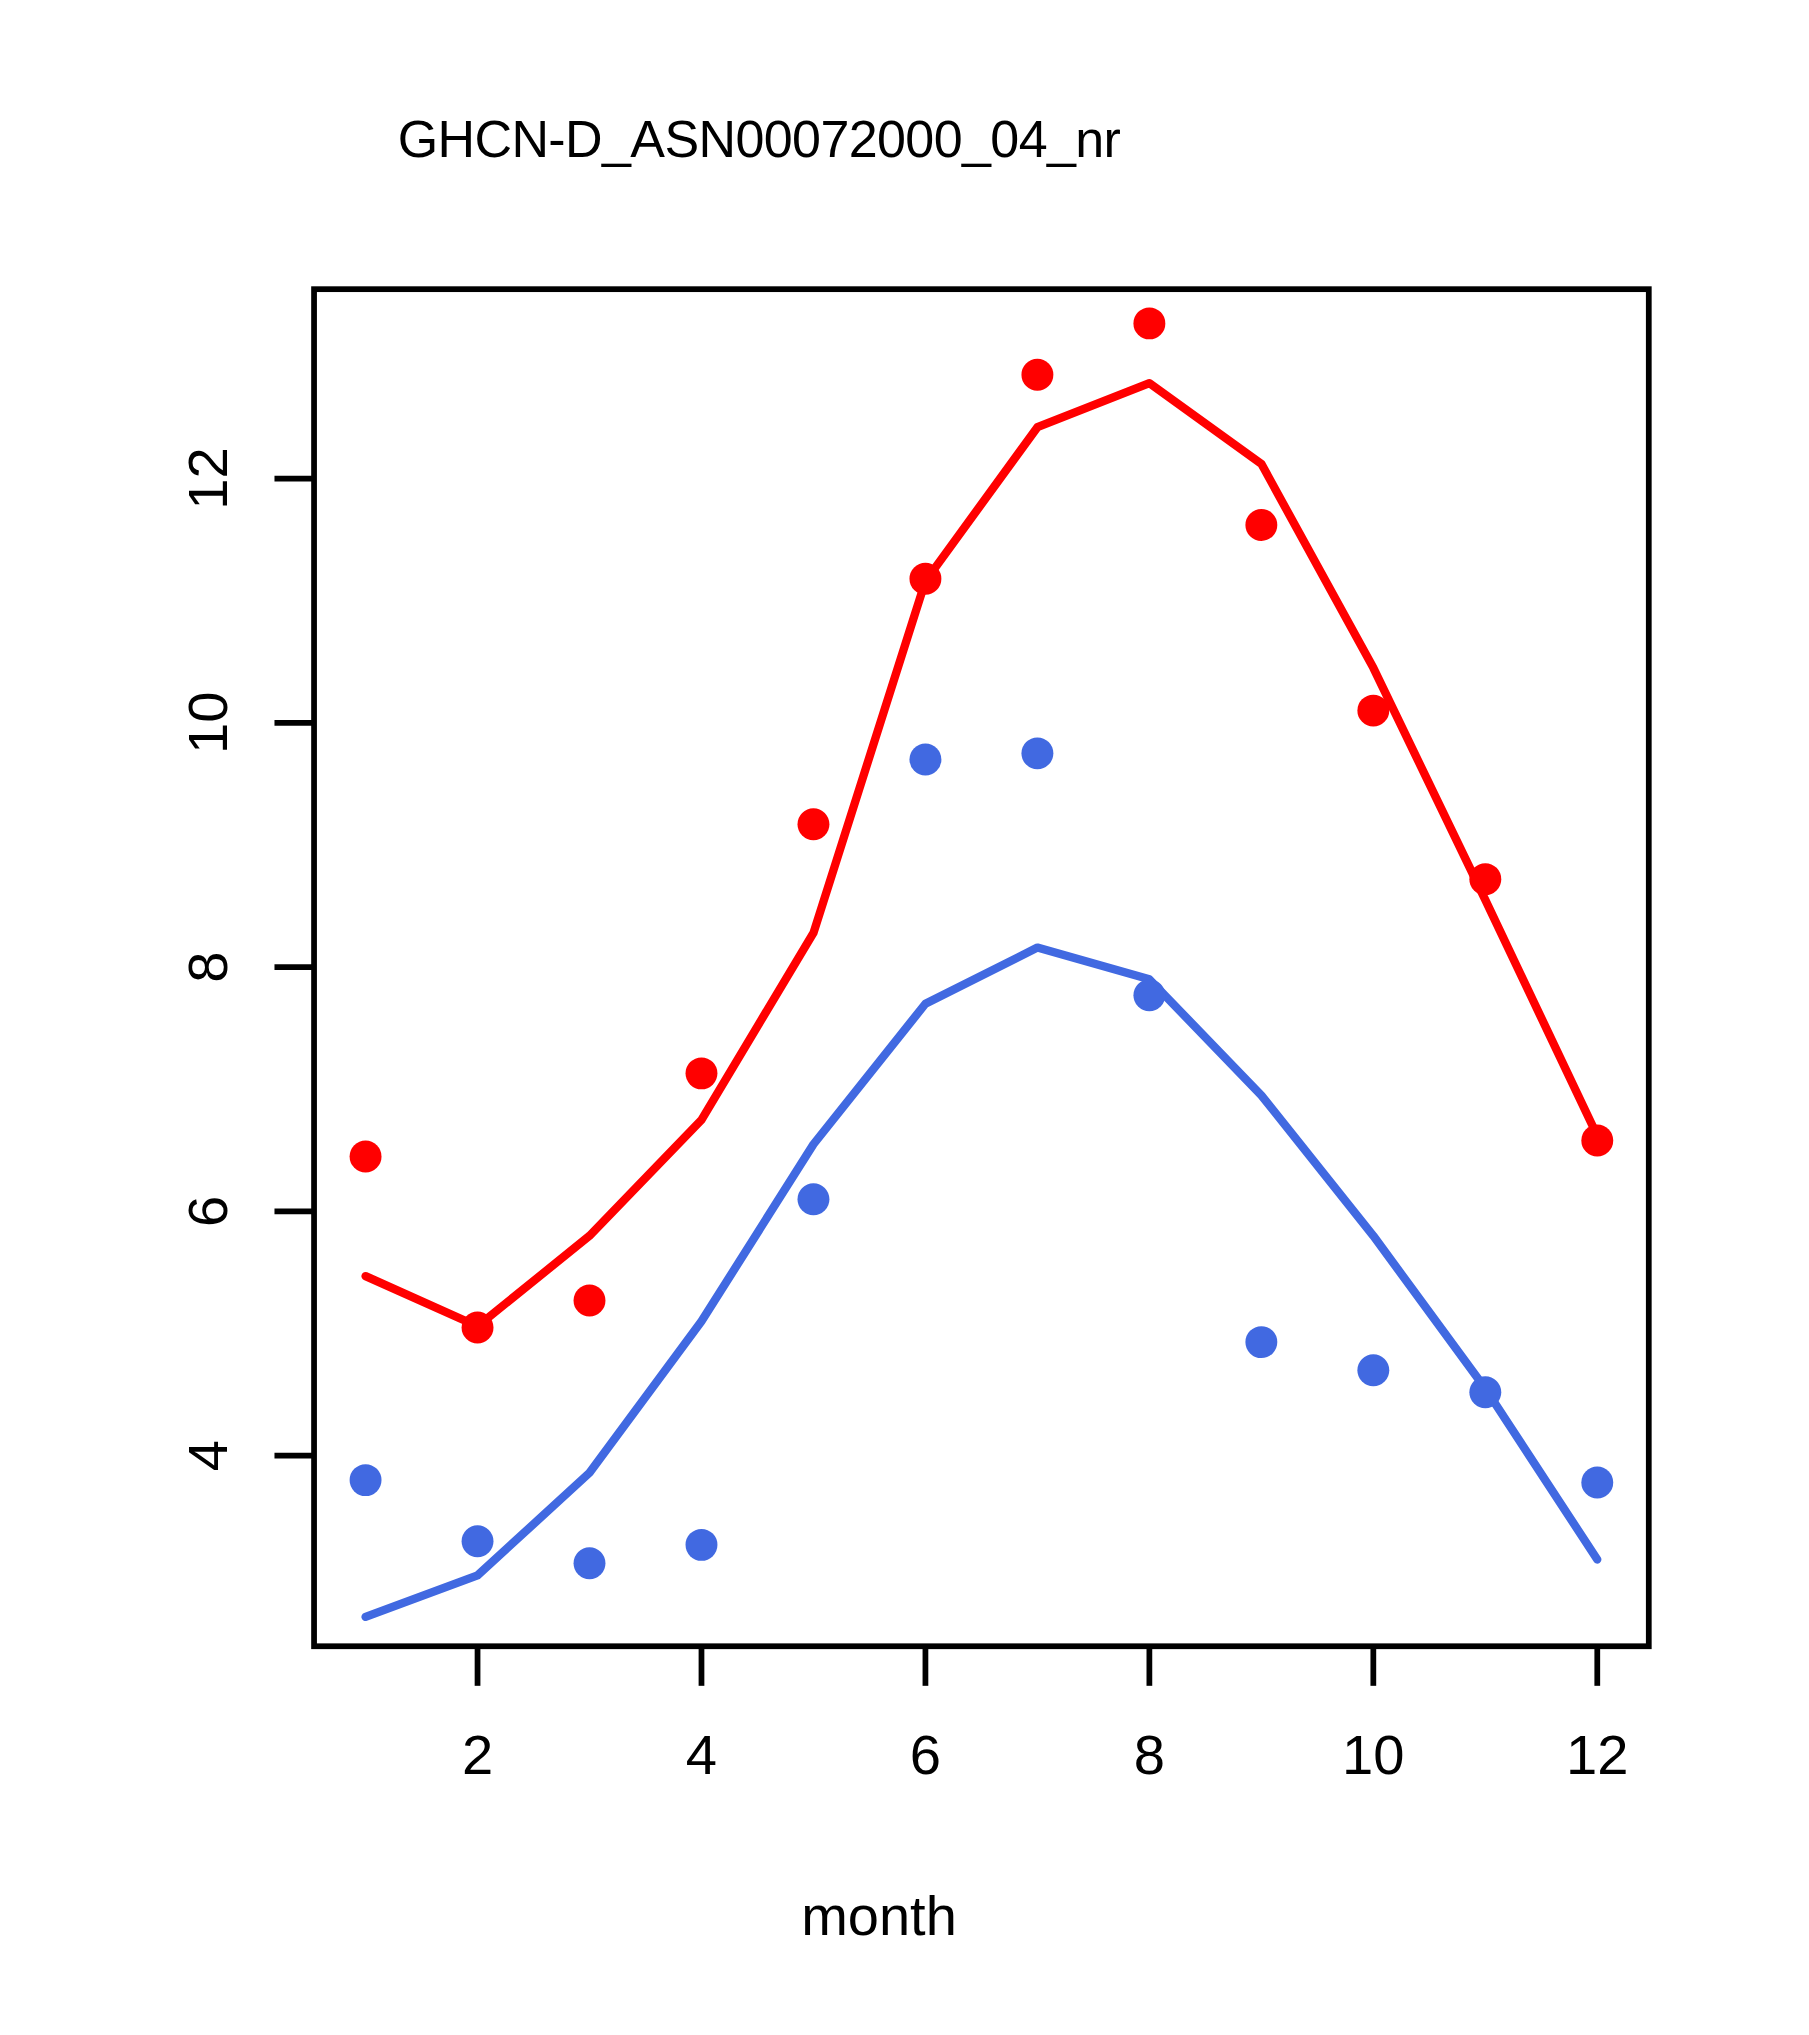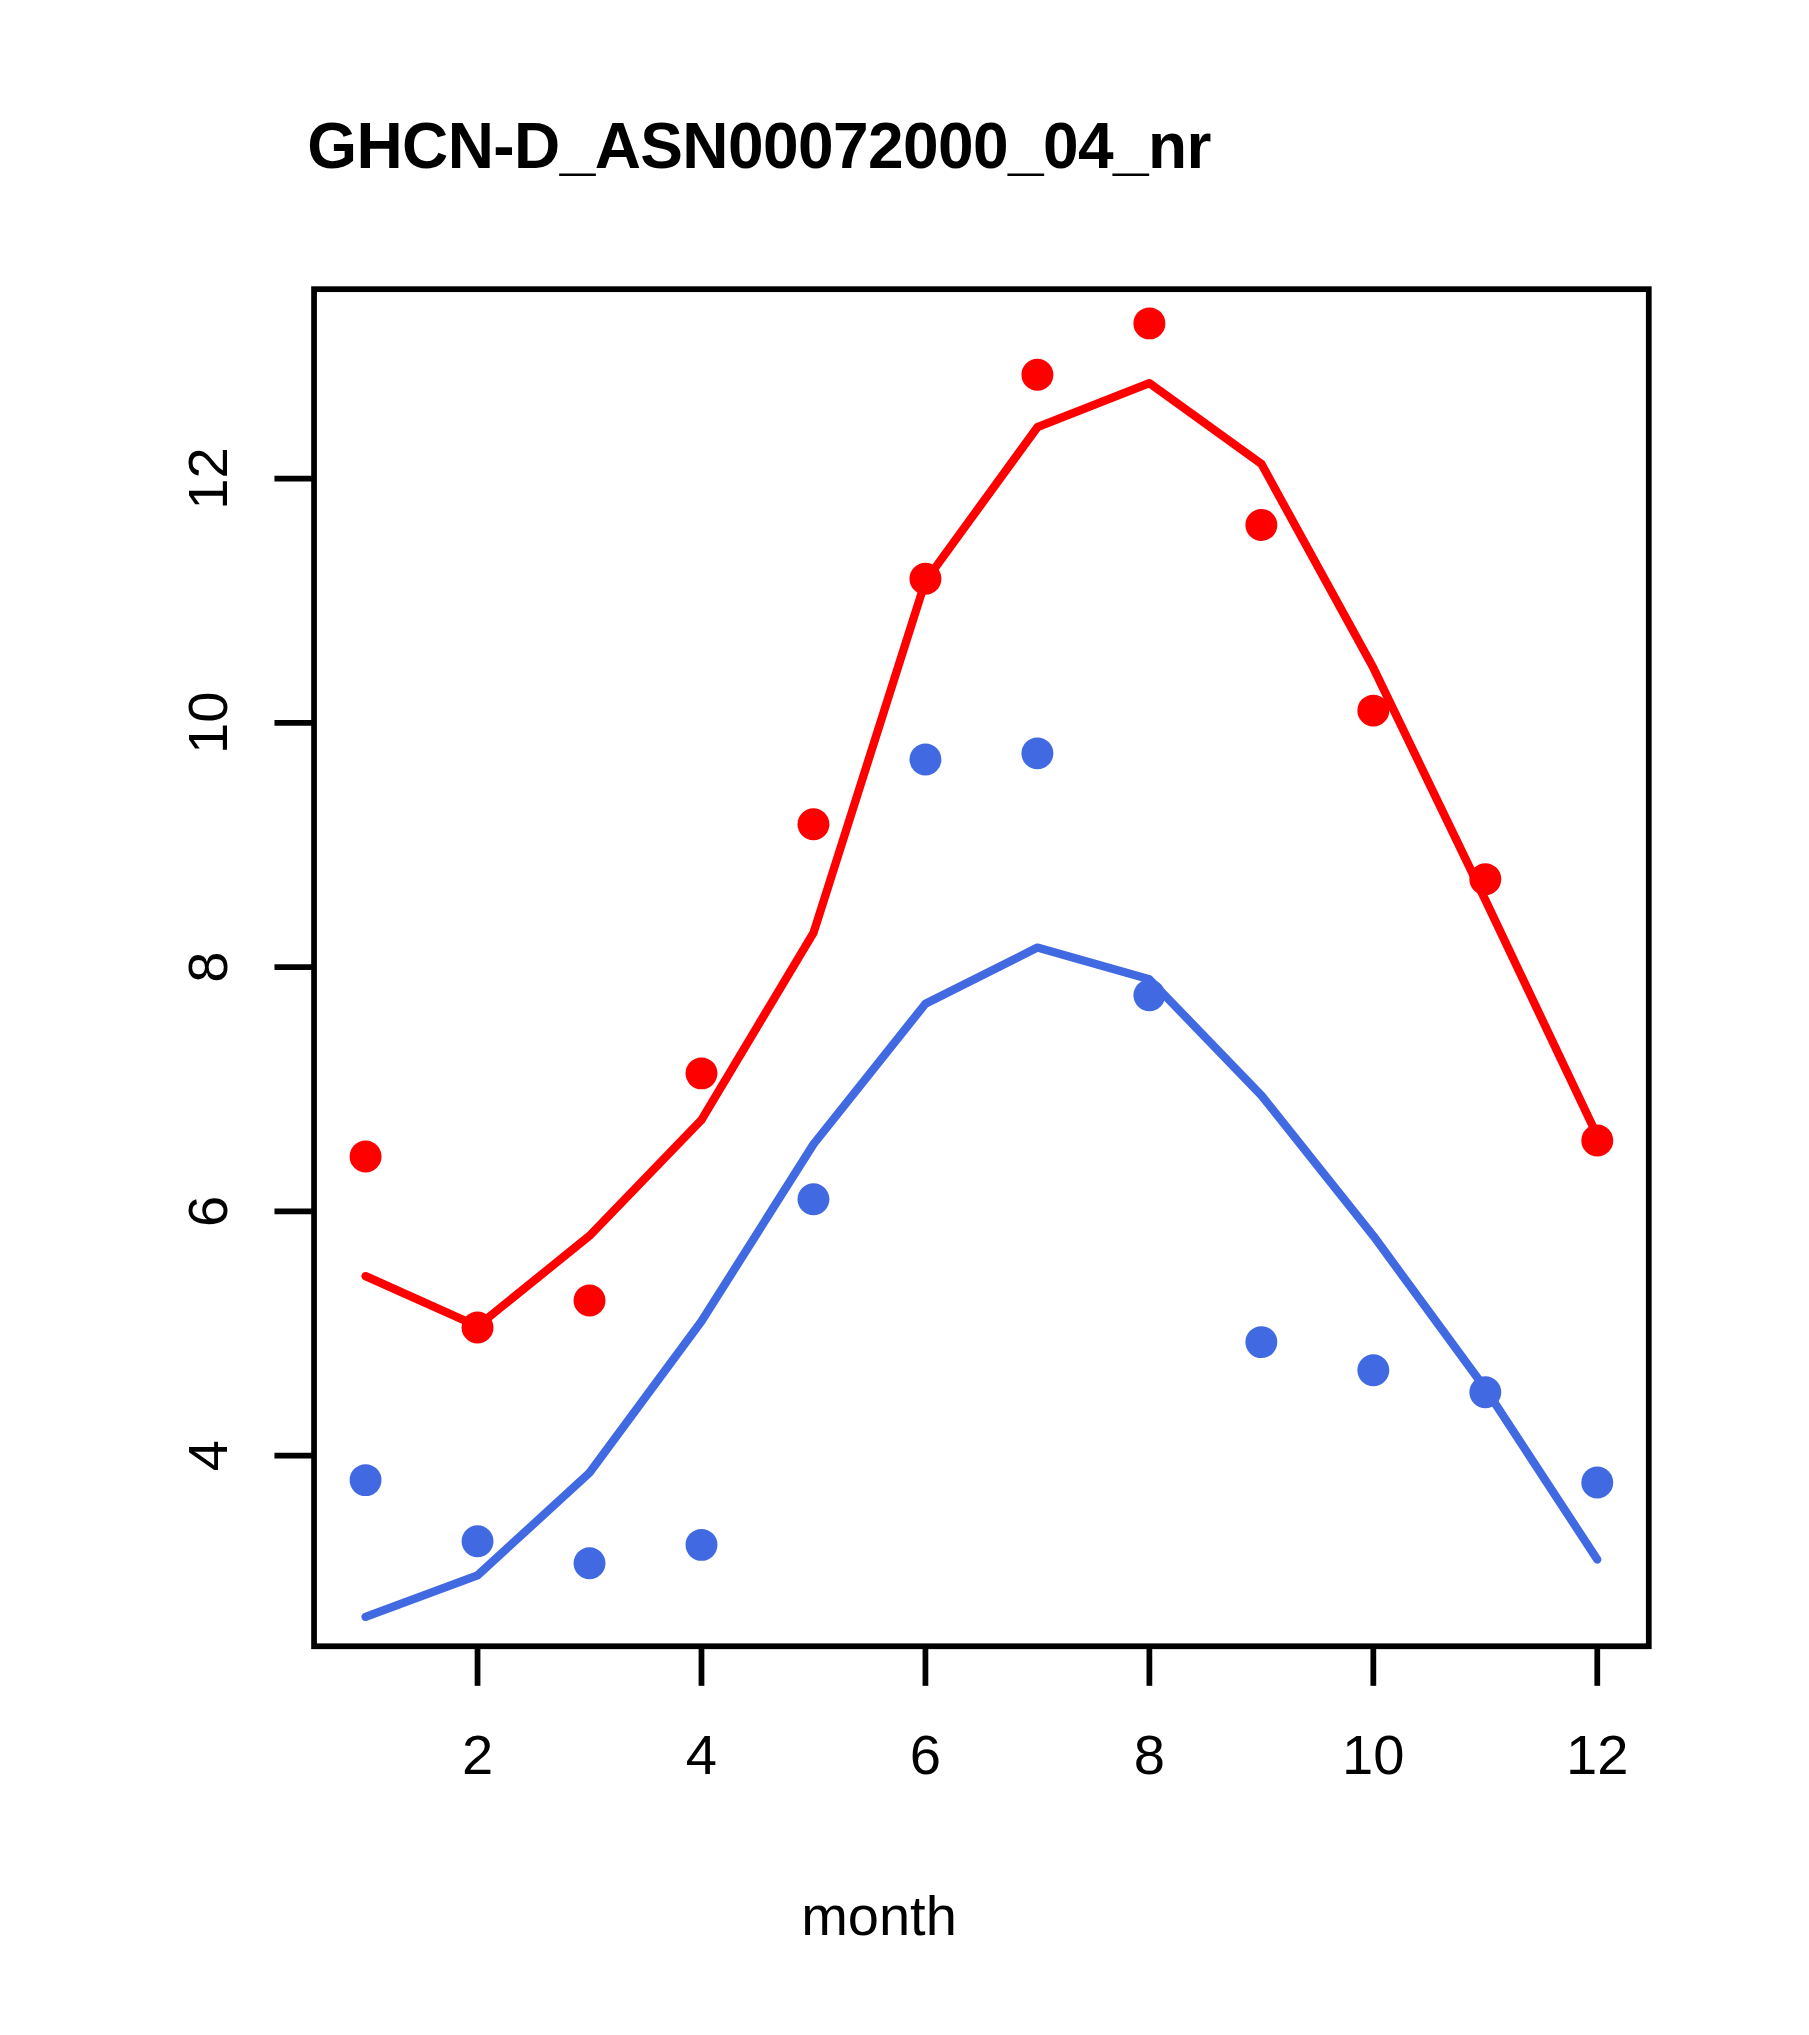--- a/index.html
+++ b/index.html
@@ -19,22 +19,22 @@
     inset: 0;
     background: #ffffff;
   }
   #plot-title {
     position: absolute;
     top: 109px;
     left: 0;
     width: 1518px;
     text-align: center;
     font-family: "Liberation Sans", sans-serif;
-    font-weight: bold;
-    font-size: 64px;
+    font-weight: normal;
+    font-size: 52px;
     letter-spacing: -0.6px;
     color: #000000;
     white-space: nowrap;
   }
   #xlabel {
     position: absolute;
     top: 1883px;
     left: 0;
     width: 1758px;
     text-align: center;

